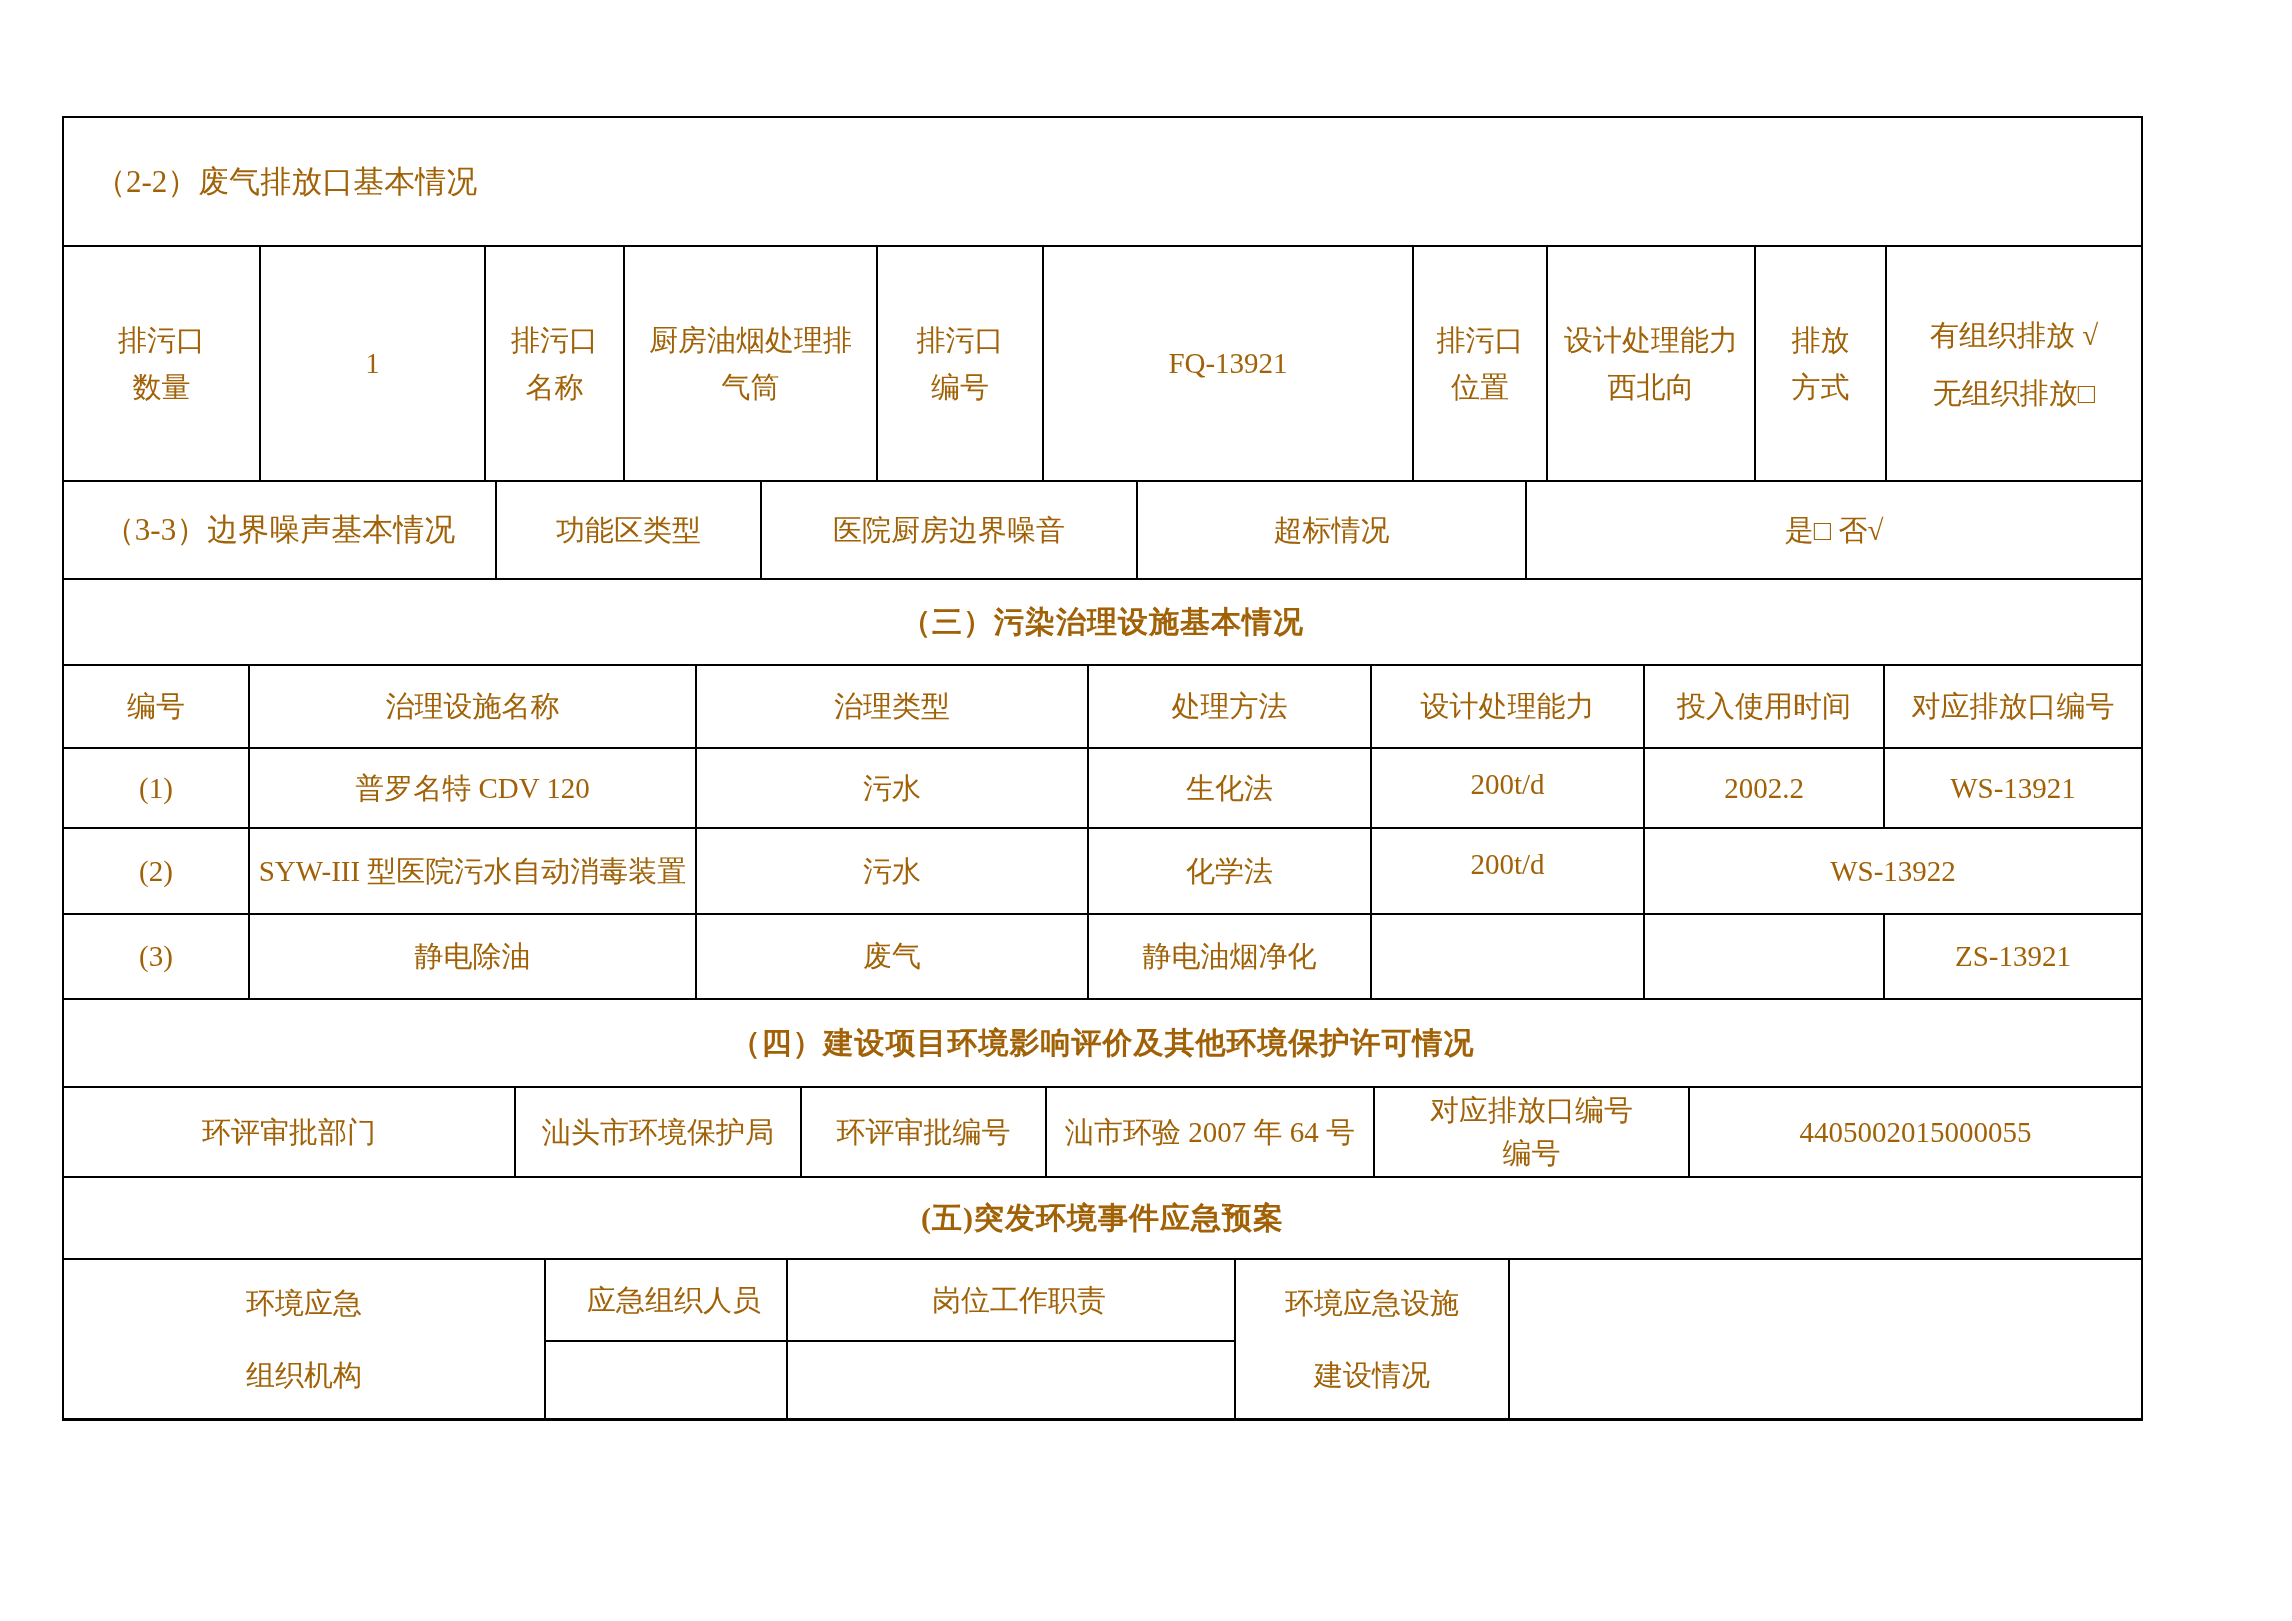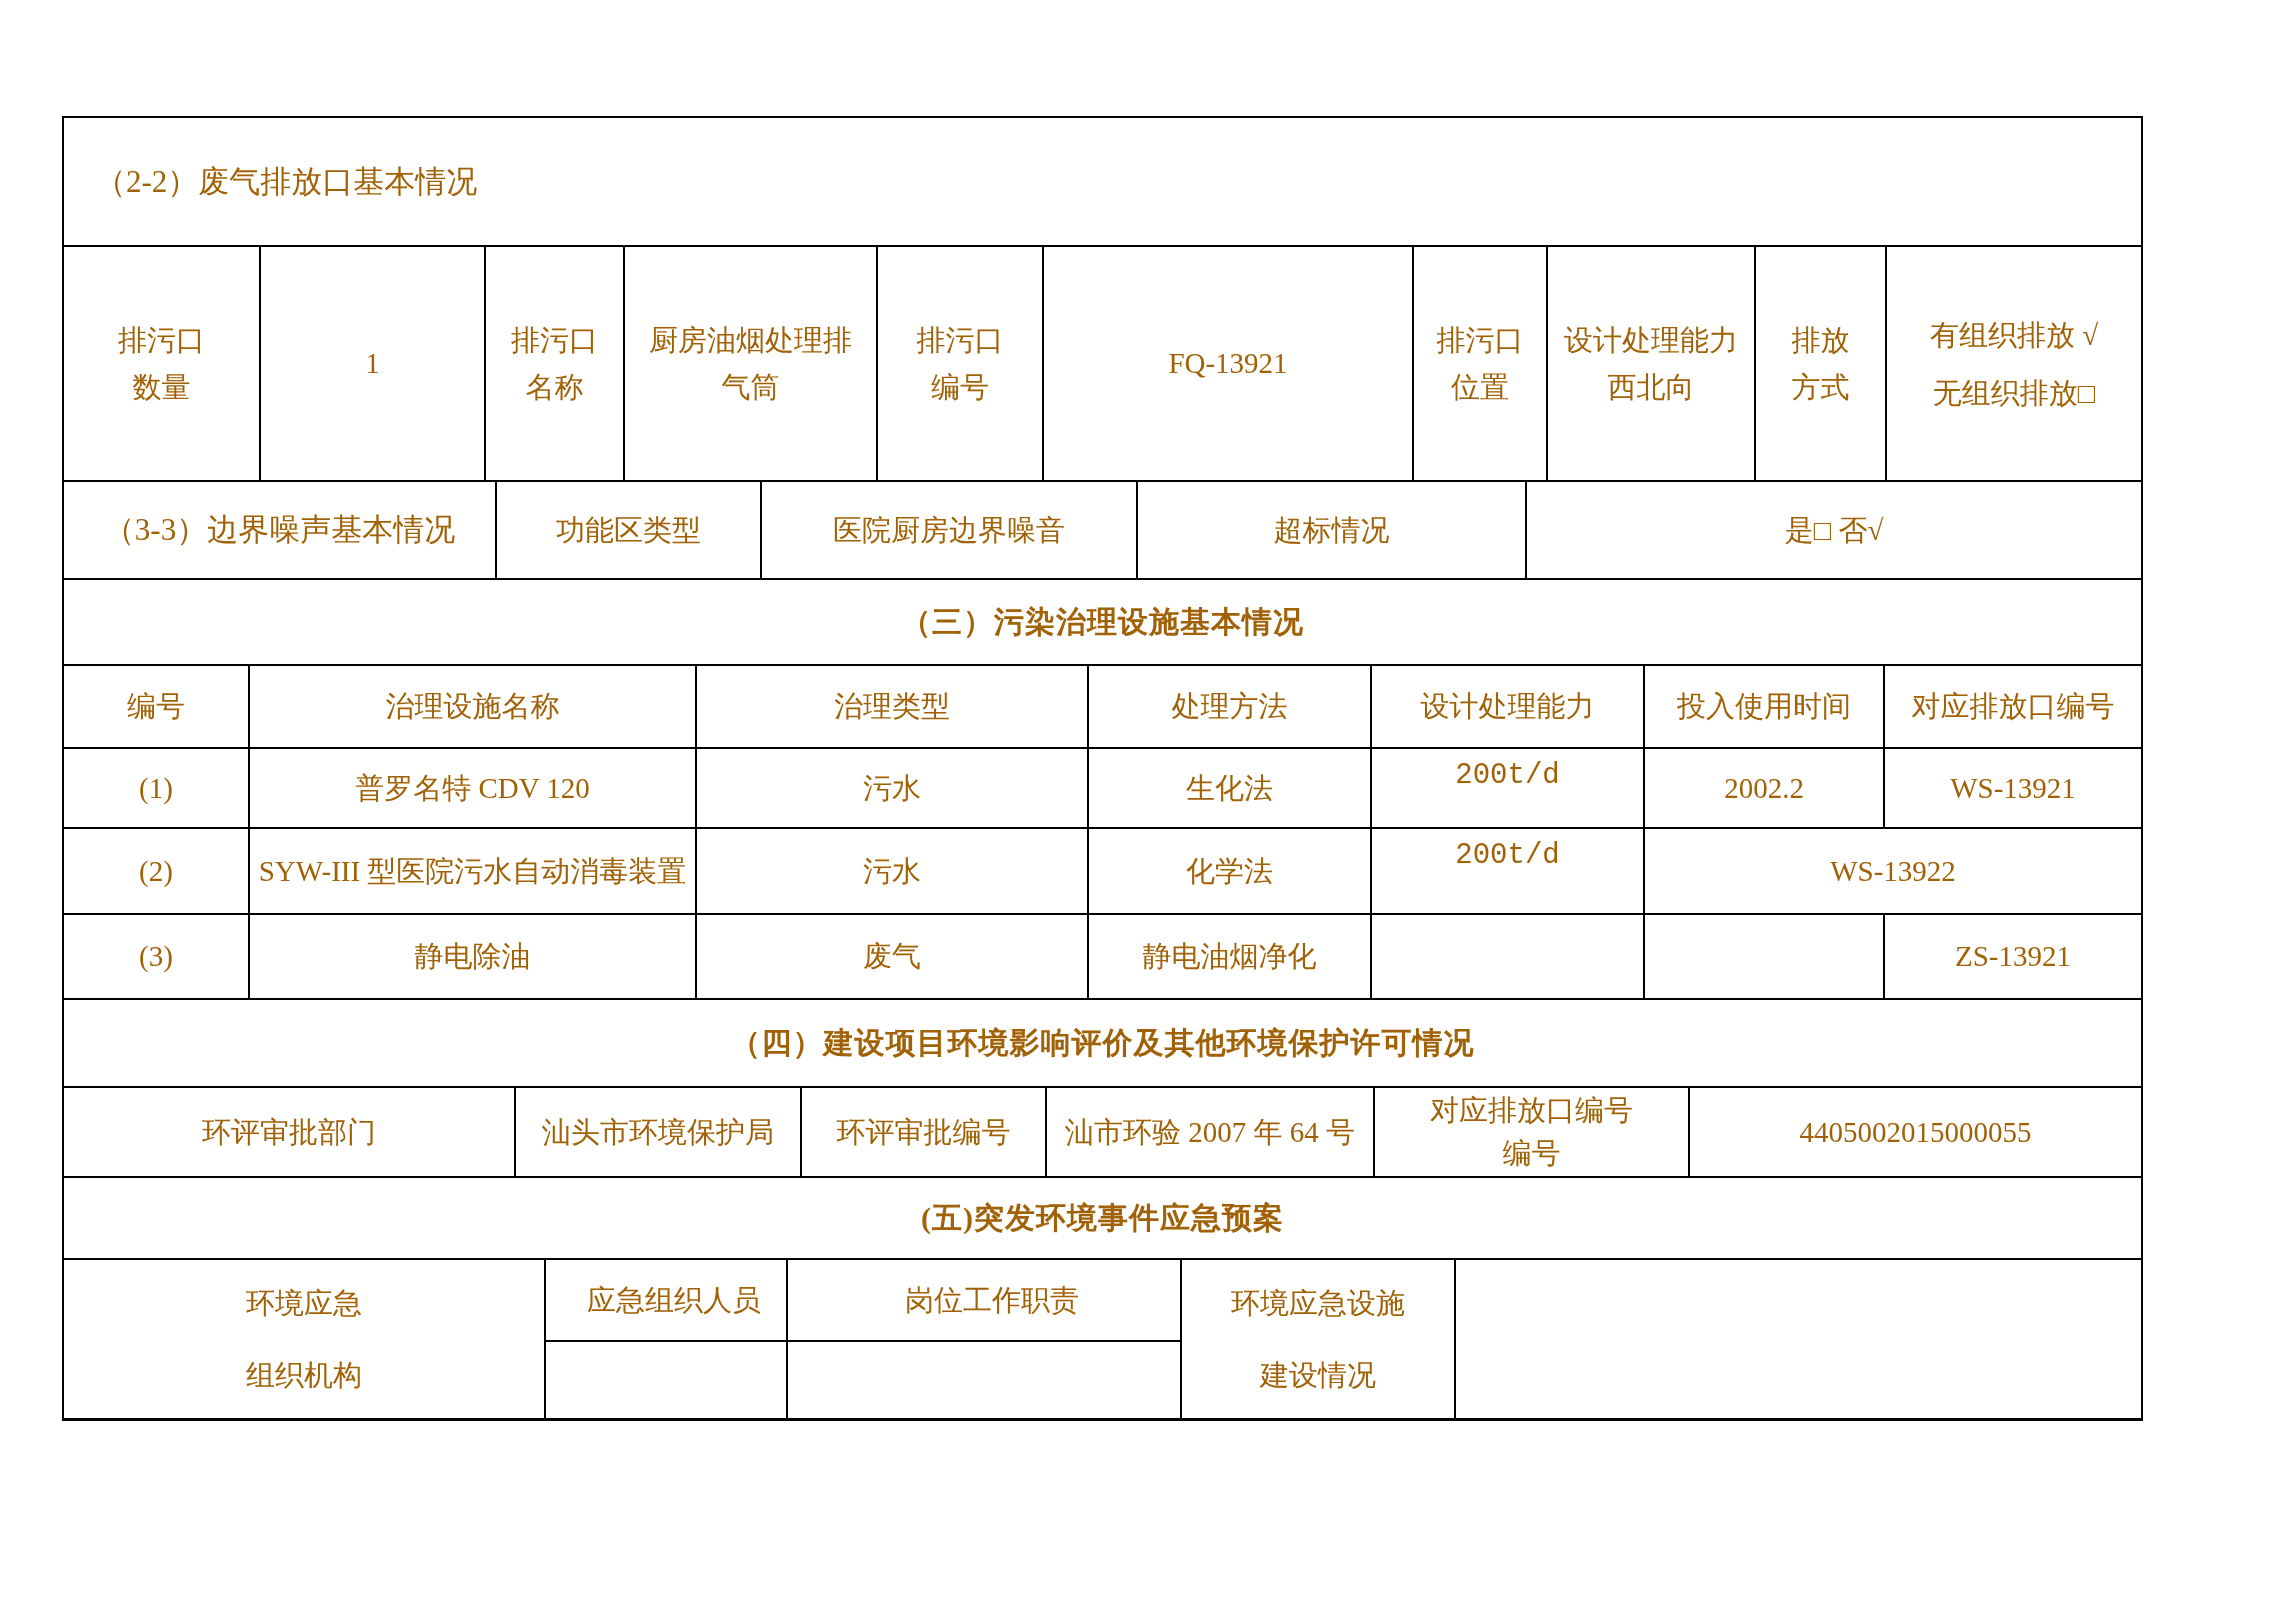--- a/index.html
+++ b/index.html
@@ -21,21 +21,21 @@
   .row:last-child { border-bottom:none; }
   .row.thin-b { border-bottom-width:2px; }
   .cell {
     border-right:2px solid #000;
     display:flex; align-items:center; justify-content:center;
     text-align:center; font-size:29px; line-height:1.6;
     white-space:pre-line; overflow:hidden; padding:3.9px 5.9px;
   }
   .cell:last-child { border-right:none; }
   .cell.flex1 { flex:1; }
-  .cell.vtop { align-items:flex-start; padding-top:4px;font-family:Liberation Mono, monospace; }
+  .cell.vtop { align-items:flex-start; padding-top:12px; }
   .cell.lh2 { line-height:2.0; }
   .cell.lh25 { line-height:2.5; }
   .title-cell {
     justify-content:flex-start; text-align:left;
     padding-left:31px; font-size:31px; flex:1;
   }
   .sec-cell {
     justify-content:center; font-weight:bold; font-size:30px; flex:1;
     letter-spacing:1px;
   }
@@ -143,21 +143,21 @@
       <div class="cell sec-cell">(五)突发环境事件应急预案</div>
     </div>
 
     <div class="row" style="height:158px">
       <div class="cell lh25" style="width:482px">环境应急
 组织机构</div>
       <div class="colstack" style="width:242px">
         <div class="cell subtop" style="height:82px">应急组织人员</div>
         <div class="cell" style="flex:1"></div>
       </div>
-      <div class="colstack" style="width:394px">
+      <div class="colstack" style="width:448px">
         <div class="cell subtop" style="height:82px">岗位工作职责</div>
         <div class="cell" style="flex:1"></div>
       </div>
       <div class="cell lh25" style="width:274px">环境应急设施
 建设情况</div>
       <div class="cell flex1"></div>
     </div>
 
   </div>
 </div>

